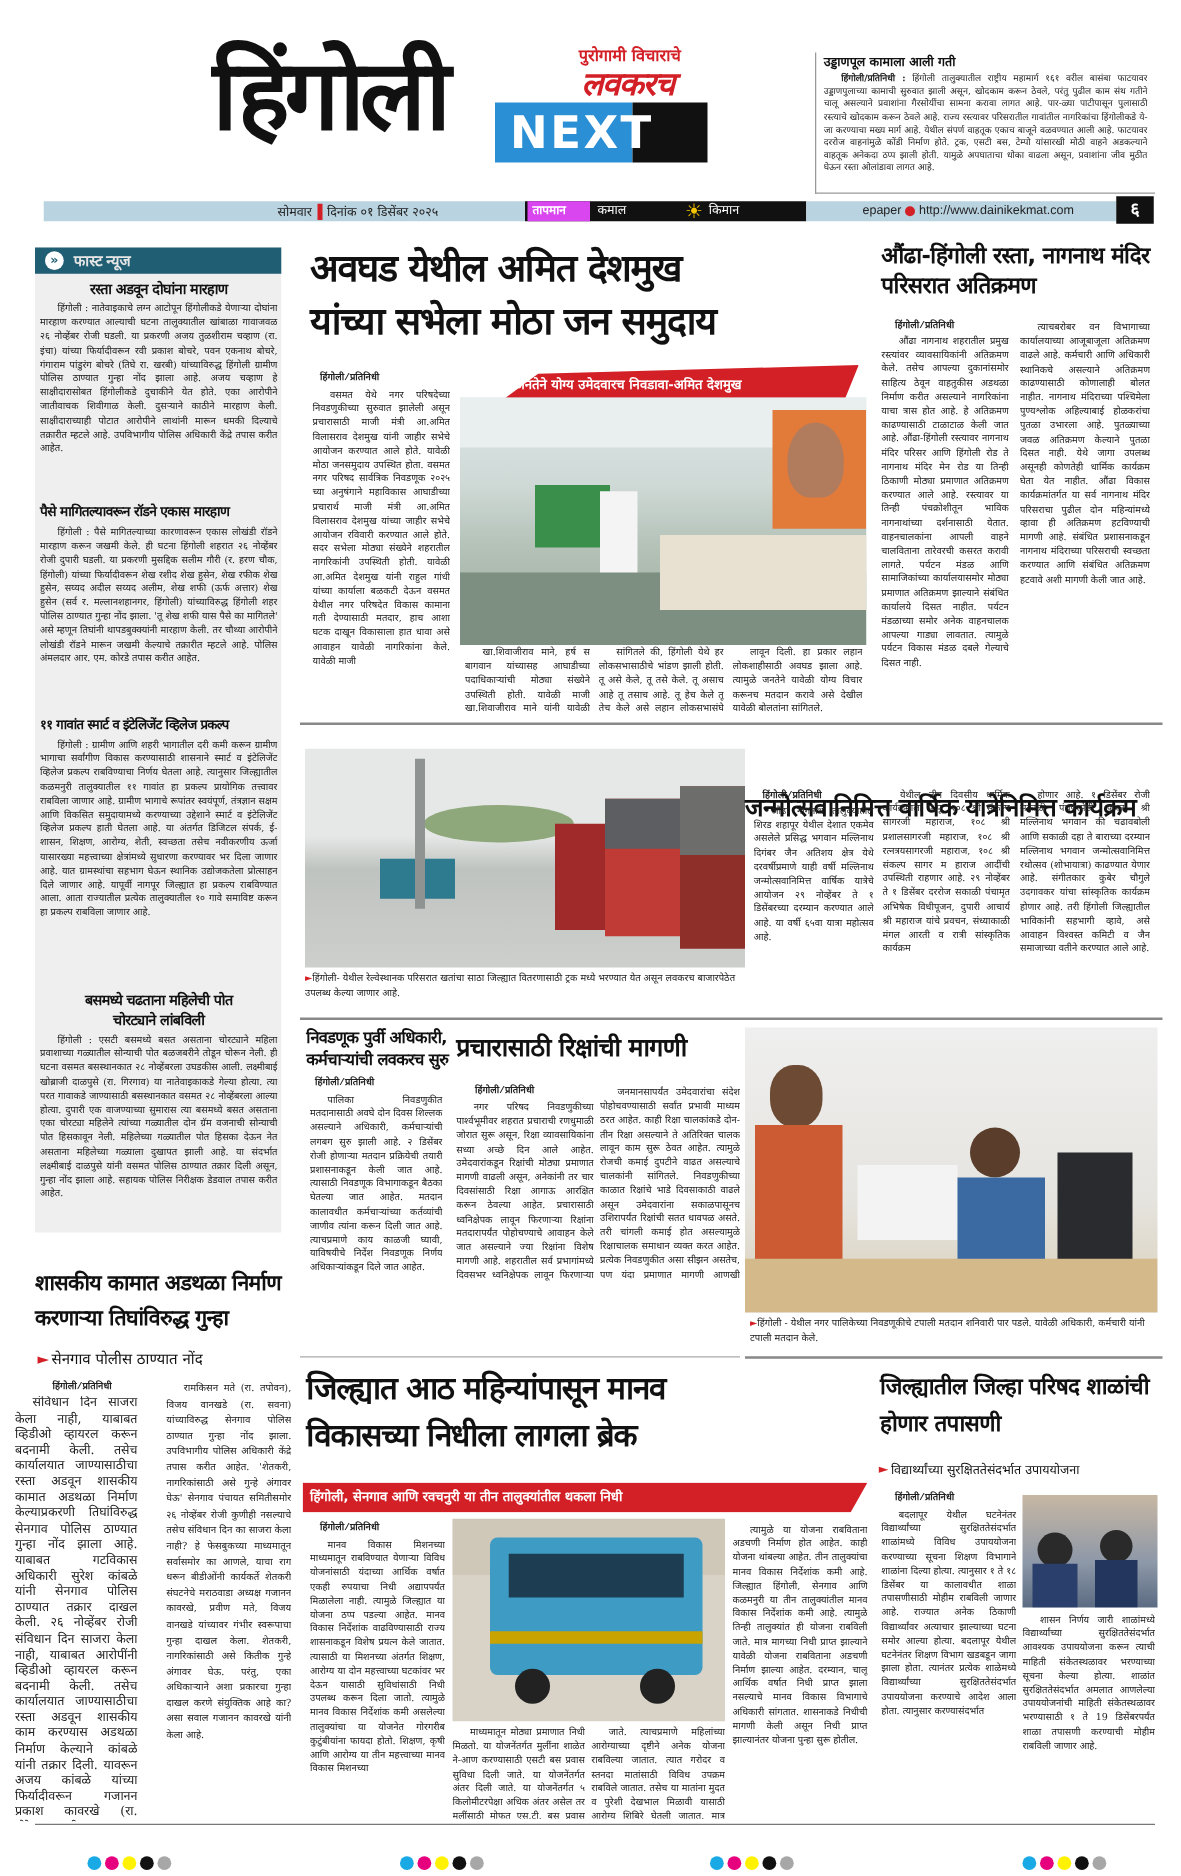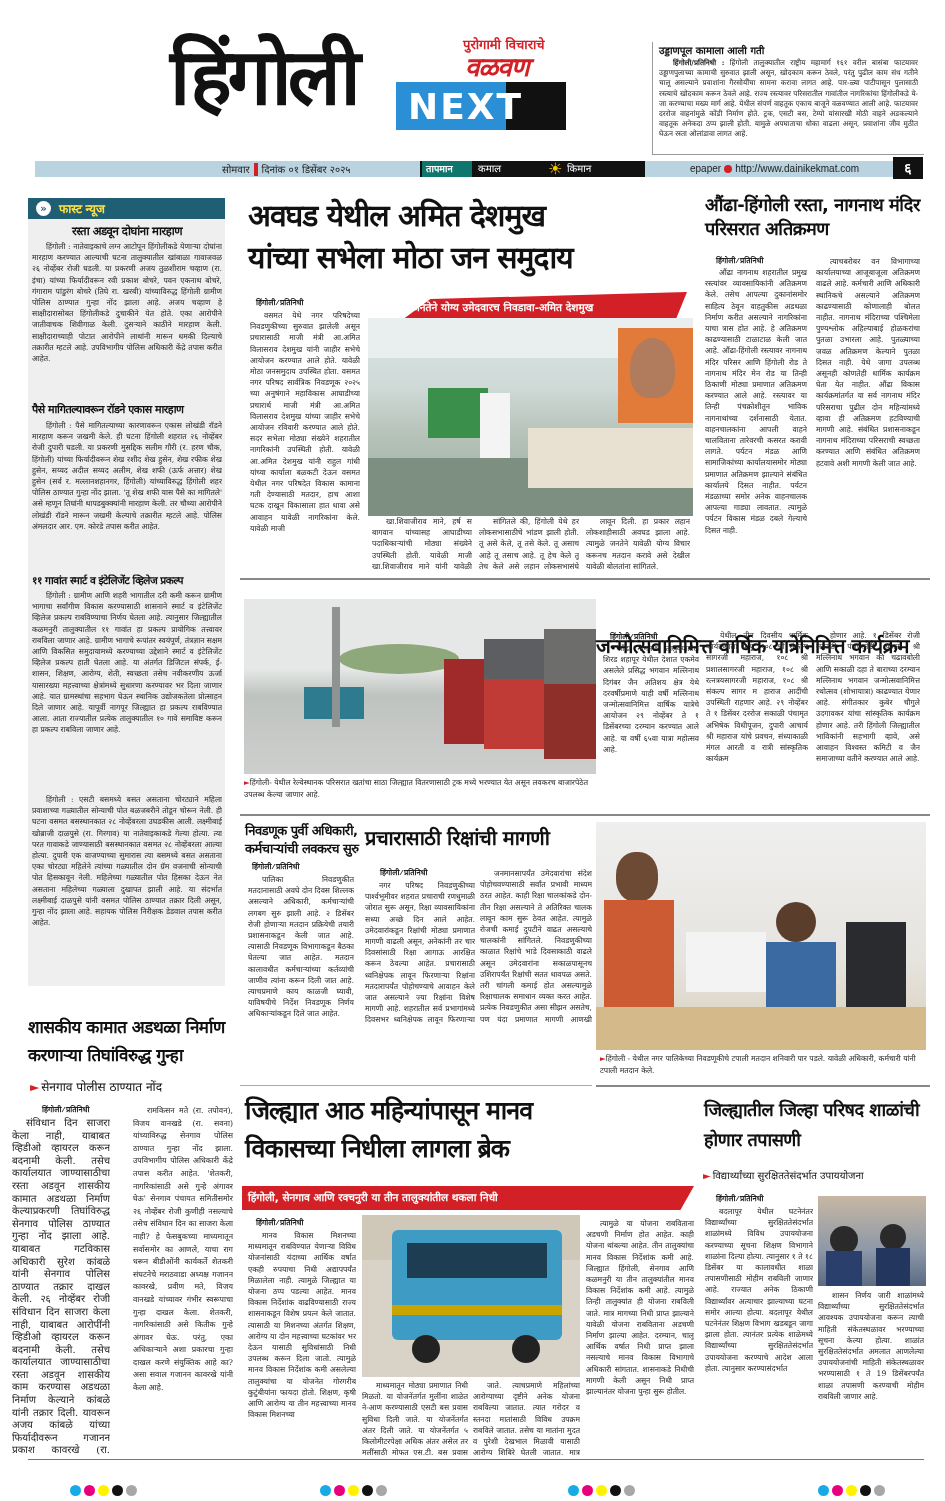--- a/index.html
+++ b/index.html
@@ -15,35 +15,35 @@
 .cap{font-family:"DejaVu Serif",serif;font-size:7.6px;line-height:12px;color:#222}
 .tri{color:#d32027}
 .dots{position:absolute;top:1485px;display:flex;gap:3px}
 .dots span{width:11px;height:11px;border-radius:50%;display:block}
 </style>
 </head>
 <body>
 
 <div class="abs" style="left:170px;top:22px;font-family:'DejaVu Sans',sans-serif;font-weight:bold;font-size:78px;line-height:110px;letter-spacing:-4px;color:#111">हिंगोली</div>
 <div class="abs" style="left:463px;top:35px;font-family:'DejaVu Serif',serif;font-weight:bold;font-size:13px;color:#d32027">पुरोगामी विचाराचे</div>
-<div class="abs" style="left:465px;top:48px;font-family:'DejaVu Serif',serif;font-weight:bold;font-style:italic;font-size:26px;color:#d32027;letter-spacing:-1px">वळवण</div>
+<div class="abs" style="left:465px;top:48px;font-family:'DejaVu Serif',serif;font-weight:bold;font-style:italic;font-size:26px;color:#d32027;letter-spacing:-1px">लवकरच</div>
 <div class="abs" style="left:396px;top:82px;width:170px;height:48px;display:flex">
   <div style="width:110px;height:48px;background:#2b8fd6"></div>
   <div style="width:60px;height:48px;background:#111"></div>
   <div style="position:absolute;left:12px;top:4px;font-family:'DejaVu Sans',sans-serif;font-weight:bold;font-size:36px;color:#fff;letter-spacing:2px">NEXT</div>
 </div>
 
 <div class="abs" style="left:35px;top:161px;width:385px;height:16px;background:#b9d3e0"></div>
 <div class="abs" style="left:222px;top:162px;display:flex;align-items:center;gap:4px;font-family:'DejaVu Serif',serif;font-size:10px;color:#222">
   <span>सोमवार</span>
   <span style="width:4px;height:13px;background:#d32027;display:inline-block"></span>
   <span>दिनांक ०१ डिसेंबर २०२५</span>
 </div>
 <div class="abs" style="left:420px;top:161px;width:225px;height:16px;background:#111"></div>
-<div class="abs" style="left:422px;top:161px;width:50px;height:16px;background:#0f766e;color:#fff;font-family:'DejaVu Serif',serif;font-weight:bold;font-size:9.5px;line-height:16px;padding-left:4px">तापमान</div>
+<div class="abs" style="left:422px;top:161px;width:50px;height:16px;background:#d946ef;color:#fff;font-family:'DejaVu Serif',serif;font-weight:bold;font-size:9.5px;line-height:16px;padding-left:4px">तापमान</div>
 <div class="abs" style="left:478px;top:161px;color:#fff;font-family:'DejaVu Serif',serif;font-size:10px;line-height:16px">कमाल</div>
 <div class="abs" style="left:548px;top:161px;color:#f5c400;font-size:16px;line-height:16px">☀</div>
 <div class="abs" style="left:567px;top:161px;color:#fff;font-family:Liberation Serif, serif;font-size:10px;line-height:16px">किमान</div>
 <div class="abs" style="left:645px;top:161px;width:248px;height:16px;background:#b9d3e0"></div>
 <div class="abs" style="left:690px;top:161px;display:flex;align-items:center;gap:3px;font-family:'Liberation Sans',sans-serif;font-size:10px;line-height:16px;color:#222">
   <span>epaper</span>
   <span style="display:inline-block;width:8px;height:8px;border-radius:50%;background:#d32027"></span>
   <span>http://www.dainikekmat.com</span>
 </div>
 <div class="abs" style="left:893px;top:157px;width:30px;height:22px;background:#111;color:#fff;font-family:'DejaVu Serif',serif;font-weight:bold;font-size:14px;line-height:22px;text-align:center">६</div>
@@ -51,21 +51,21 @@
 <div class="abs" style="left:652px;top:42px;width:272px;height:113px;border-left:1px solid #999;border-bottom:1px solid #999;padding:2px 6px">
   <div style="font-family:'DejaVu Serif',serif;font-weight:bold;font-size:10px;line-height:14px;color:#111">उड्डाणपूल कामाला आली गती</div>
   <div class="txt" style="height:94px;font-size:7.2px;line-height:10.2px">
     <p><b>हिंगोली/प्रतिनिधी :</b> <span>हिंगोली तालुक्यातील राष्ट्रीय महामार्ग १६१ वरील बासंबा फाटयावर उड्डाणपुलाच्या कामाची सुरुवात झाली असून, खोदकाम करून ठेवले, परंतु पुढील काम संथ गतीने चालू असल्याने प्रवाशांना गैरसोयींचा सामना करावा लागत आहे. पार-ळ्या पाटीपासून पुलासाठी रस्त्याचे खोदकाम करून ठेवले आहे. राज्य रस्त्यावर परिसरातील गावांतील नागरिकांचा हिंगोलीकडे ये-जा करण्याचा मख्य मार्ग आहे. येथील संपर्ण वाहतूक एकाच बाजूने वळवण्यात आली आहे. फाटयावर दररोज वाहनांमुळे कोंडी निर्माण होते. ट्रक, एसटी बस, टेम्पो यांसारखी मोठी वाहने अडकल्याने वाहतूक अनेकदा ठप्प झाली होती. यामुळे अपघाताचा धोका वाढला असून, प्रवाशांना जीव मुठीत घेऊन रस्ता ओलांडावा लागत आहे.</span></p>
   </div>
 </div>
 
 <div class="abs" style="left:28px;top:198px;width:197px;height:788px;background:#efefef"></div>
 <div class="abs" style="left:28px;top:198px;width:197px;height:21px;background:#205e74;display:flex;align-items:center;padding-left:8px;gap:8px">
   <span style="width:15px;height:15px;border-radius:50%;background:#fff;color:#205e74;font-size:10px;line-height:15px;text-align:center;font-weight:bold">»</span>
-  <span style="font-family:Liberation Sans, sans-serif;font-weight:bold;font-size:12px;color:#fde047">फास्ट न्यूज</span>
+  <span style="font-family:Liberation Serif, serif;font-weight:bold;font-size:12px;color:#e5e5e5">फास्ट न्यूज</span>
 </div>
 
 <div class="abs" style="left:32px;top:223px;width:190px">
   <div class="hl" style="font-size:11.5px;text-align:center;line-height:16px">रस्ता अडवून दोघांना मारहाण</div>
   <div class="txt" style="height:160px;margin-top:2px">
       <p>हिंगोली : नातेवाइकाचे लग्न आटोपून हिंगोलीकडे येणाऱ्या दोघांना मारहाण करण्यात आल्याची घटना तालुक्यातील खांबाळा गावाजवळ २६ नोव्हेंबर रोजी घडली. या प्रकरणी अजय तुळशीराम चव्हाण (रा. इंचा) यांच्या फिर्यादीवरून रवी प्रकाश बोचरे, पवन एकनाथ बोचरे, गंगाराम पांडुरंग बोचरे (तिघे रा. खरबी) यांच्याविरुद्ध हिंगोली ग्रामीण पोलिस ठाण्यात गुन्हा नोंद झाला आहे. अजय चव्हाण हे साक्षीदारासोबत हिंगोलीकडे दुचाकीने येत होते. एका आरोपीने जातीवाचक शिवीगाळ केली. दुसऱ्याने काठीने मारहाण केली. साक्षीदाराच्याही पोटात आरोपीने लाथांनी मारून धमकी दिल्याचे तक्रारीत म्हटले आहे. उपविभागीय पोलिस अधिकारी केंद्रे तपास करीत आहेत.</p>
     </div>
 </div>
 <div class="abs" style="left:32px;top:402px;width:190px">
   <div class="hl" style="font-size:11px;line-height:16px">पैसे मागितल्यावरून रॉडने एकास मारहाण</div>
@@ -73,20 +73,21 @@
       <p>हिंगोली : पैसे मागितल्याच्या कारणावरून एकास लोखंडी रॉडने मारहाण करून जखमी केले. ही घटना हिंगोली शहरात २६ नोव्हेंबर रोजी दुपारी घडली. या प्रकरणी मुसद्दिक सलीम गौरी (र. हरण चौक, हिंगोली) यांच्या फिर्यादीवरून शेख रशीद शेख हुसेन, शेख रफीक शेख हुसेन, सय्यद अदील सय्यद अलीम, शेख शफी (ऊर्फ अत्तार) शेख हुसेन (सर्व र. मल्लानशहानगर, हिंगोली) यांच्याविरुद्ध हिंगोली शहर पोलिस ठाण्यात गुन्हा नोंद झाला. 'तू शेख शफी यास पैसे का मागितले' असे म्हणून तिघांनी थापडबुक्क्यांनी मारहाण केली. तर चौथ्या आरोपीने लोखंडी रॉडने मारून जखमी केल्याचे तक्रारीत म्हटले आहे. पोलिस अंमलदार आर. एम. कोरडे तपास करीत आहेत.</p>
     </div>
 </div>
 <div class="abs" style="left:32px;top:572px;width:190px">
   <div class="hl" style="font-size:10.5px;line-height:16px">११ गावांत स्मार्ट व इंटेलिजेंट व्हिलेज प्रकल्प</div>
   <div class="txt" style="height:196px;margin-top:2px">
       <p>हिंगोली : ग्रामीण आणि शहरी भागातील दरी कमी करून ग्रामीण भागाचा सर्वांगीण विकास करण्यासाठी शासनाने स्मार्ट व इंटेलिजेंट व्हिलेज प्रकल्प राबविण्याचा निर्णय घेतला आहे. त्यानुसार जिल्ह्यातील कळमनुरी तालुक्यातील ११ गावांत हा प्रकल्प प्रायोगिक तत्त्वावर राबविला जाणार आहे. ग्रामीण भागाचे रूपांतर स्वयंपूर्ण, तंत्रज्ञान सक्षम आणि विकसित समुदायामध्ये करण्याच्या उद्देशाने स्मार्ट व इंटेलिजेंट व्हिलेज प्रकल्प हाती घेतला आहे. या अंतर्गत डिजिटल संपर्क, ई-शासन, शिक्षण, आरोग्य, शेती, स्वच्छता तसेच नवीकरणीय ऊर्जा यासारख्या महत्त्वाच्या क्षेत्रांमध्ये सुधारणा करण्यावर भर दिला जाणार आहे. यात ग्रामस्थांचा सहभाग घेऊन स्थानिक उद्योजकतेला प्रोत्साहन दिले जाणार आहे. यापूर्वी नागपूर जिल्ह्यात हा प्रकल्प राबविण्यात आला. आता राज्यातील प्रत्येक तालुक्यातील १० गावे समाविष्ट करून हा प्रकल्प राबविला जाणार आहे.</p>
     </div>
 </div>
 <div class="abs" style="left:32px;top:792px;width:190px">
+  <div class="hl" style="font-size:11.5px;text-align:center;line-height:16px;padding:0 22px">बसमध्ये चढताना महिलेची पोत चोरट्याने लांबविली</div>
   <div class="txt" style="height:160px;margin-top:2px">
       <p>हिंगोली : एसटी बसमध्ये बसत असताना चोरट्याने महिला प्रवाशाच्या गळ्यातील सोन्याची पोत बळजबरीने तोडून चोरून नेली. ही घटना वसमत बसस्थानकात २८ नोव्हेंबरला उघडकीस आली. लक्ष्मीबाई खोब्राजी दाळपुसे (रा. गिरगाव) या नातेवाइकाकडे गेल्या होत्या. त्या परत गावाकडे जाण्यासाठी बसस्थानकात वसमत २८ नोव्हेंबरला आल्या होत्या. दुपारी एक वाजण्याच्या सुमारास त्या बसमध्ये बसत असताना एका चोरट्या महिलेने त्यांच्या गळ्यातील दोन ग्रॅम वजनाची सोन्याची पोत हिसकावून नेली. महिलेच्या गळ्यातील पोत हिसका देऊन नेत असताना महिलेच्या गळ्याला दुखापत झाली आहे. या संदर्भात लक्ष्मीबाई दाळपुसे यांनी वसमत पोलिस ठाण्यात तक्रार दिली असून, गुन्हा नोंद झाला आहे. सहायक पोलिस निरीक्षक डेडवाल तपास करीत आहेत.</p>
     </div>
 </div>
 
 <div class="abs hl" style="left:248px;top:196px;font-size:30px;line-height:40px;letter-spacing:-1px">अवघड येथील अमित देशमुख</div>
 <div class="abs hl" style="left:248px;top:238px;font-size:30px;line-height:40px;letter-spacing:-1px">यांच्या सभेला मोठा जन समुदाय</div>
 <div class="abs" style="left:402px;top:292px;width:285px;height:28px;background:#d32027;clip-path:polygon(10% 25%,100% 0,96% 100%,0 100%)"></div>
 <div class="abs" style="left:412px;top:300px;font-family:'DejaVu Sans',sans-serif;font-weight:bold;font-size:10.5px;color:#fff">जनतेने योग्य उमेदवारच निवडावा-अमित देशमुख</div>
 <div class="abs by" style="left:256px;top:298px">हिंगोली/प्रतिनिधी</div>

